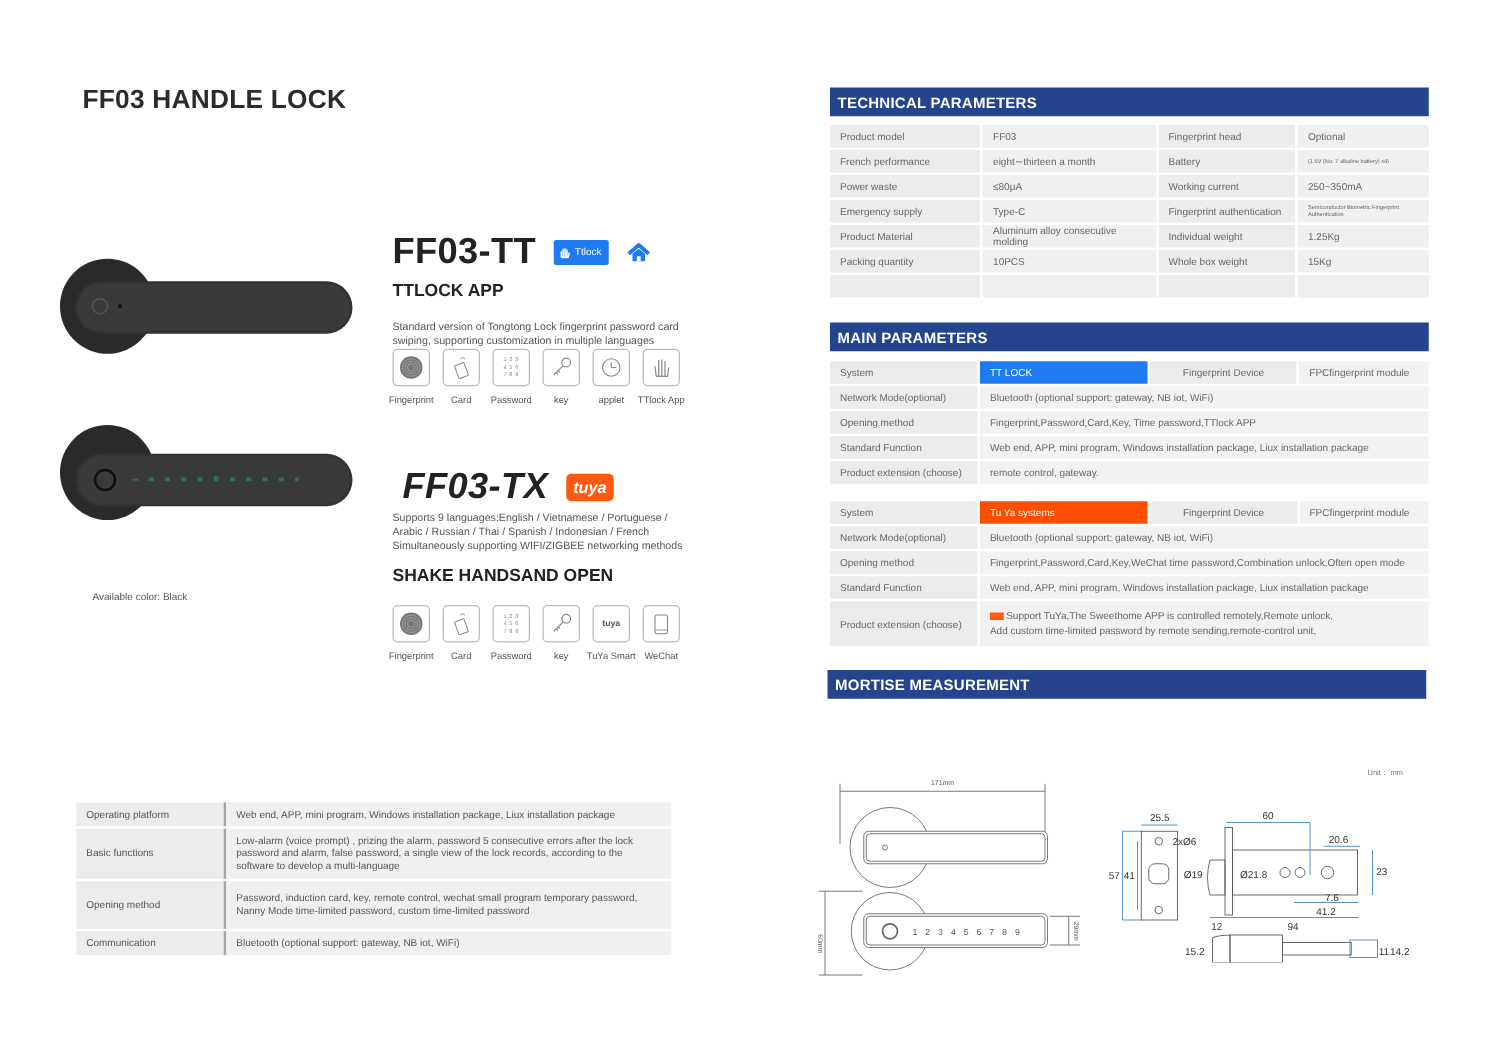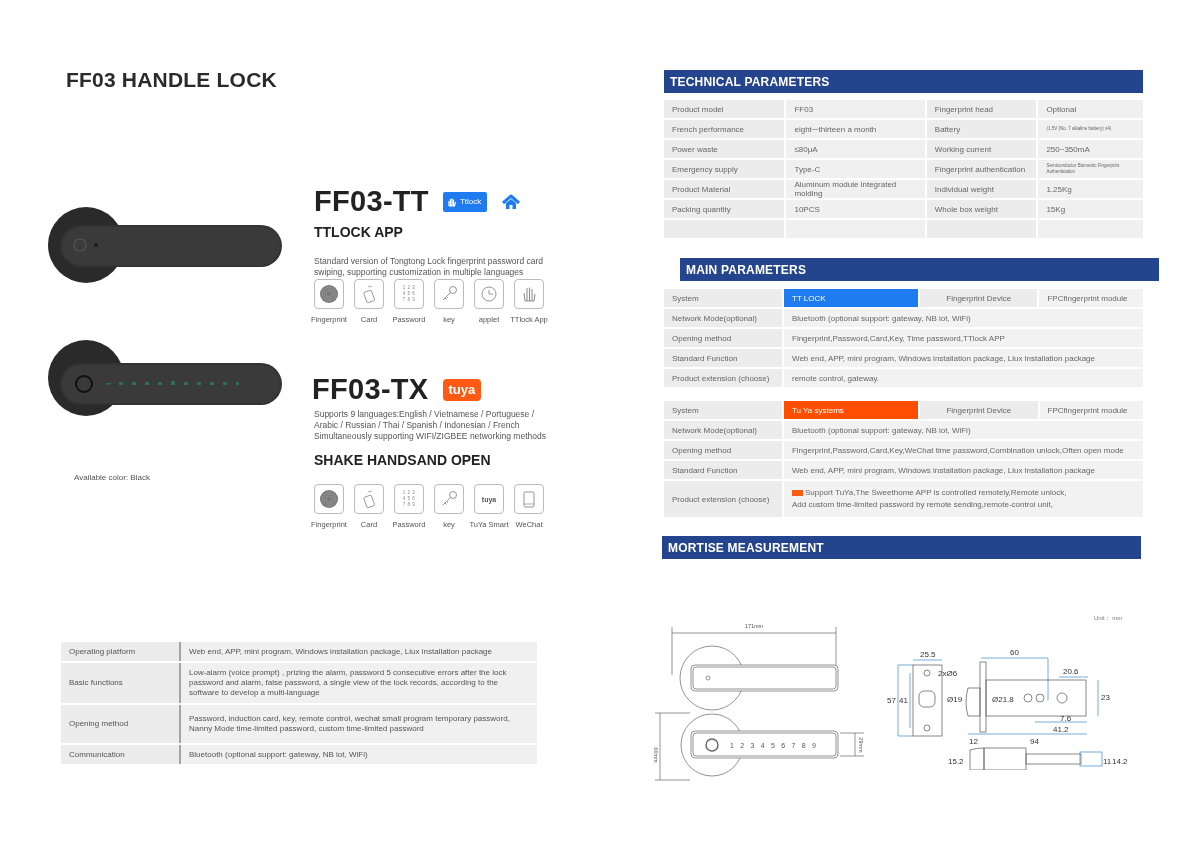--- a/index.html
+++ b/index.html
@@ -144,21 +144,21 @@
   <div class="icon-cell">
     <div class="icon-box">
         <svg width="20" height="20">
           <path d="M6 17 L5 9 M8 17 L8 4 M10.5 17 L10.5 3.5 M13 17 L13 5 M6 17 L15 17 L16 10" stroke="#888" stroke-width="1" fill="none"></path>
         </svg>
       </div>
     <div class="icon-label">TTlock App</div>
   </div>
 </div>
 
-<div class="abs" style="left:312px;top:373px;display:flex;align-items:center;gap:14px;">
+<div class="abs" style="left:322px;top:373px;display:flex;align-items:center;gap:14px;font-style:italic;">
   <span class="model-title">FF03-TX</span>
   <span class="badge-tuya">tuya</span>
 </div>
 <div class="abs desc" style="left:314px;top:409px;width:240px;">
   <div>Supports 9 languages:English / Vietnamese / Portuguese /</div>
   <div>Arabic / Russian / Thai / Spanish / Indonesian / French</div>
   <div>Simultaneously supporting WIFI/ZIGBEE networking methods</div>
 </div>
 <div class="abs sub-title" style="left:314px;top:452px;text-align:center;">SHAKE HANDSAND OPEN</div>
 
@@ -267,40 +267,40 @@
     <td>250~350mA</td>
   </tr>
   <tr>
     <td class="k">Emergency supply</td>
     <td>Type-C</td>
     <td class="k">Fingerprint authentication</td>
     <td class="tiny">Semiconductor Biometric Fingerprint Authentication</td>
   </tr>
   <tr>
     <td class="k">Product Material</td>
-    <td>Aluminum module integrated molding</td>
+    <td>Aluminum alloy consecutive molding</td>
     <td class="k">Individual weight</td>
     <td>1.25Kg</td>
   </tr>
   <tr>
     <td class="k">Packing quantity</td>
     <td>10PCS</td>
     <td class="k">Whole box weight</td>
     <td>15Kg</td>
   </tr>
   <tr>
     <td class="k"></td>
     <td></td>
     <td class="k"></td>
     <td></td>
   </tr>
 </tbody>
   </table>
 
-<div class="abs sec-header" style="left:680px;top:258px;width:479px;">MAIN PARAMETERS</div>
+<div class="abs sec-header" style="left:664px;top:258px;width:479px;">MAIN PARAMETERS</div>
 
 <table class="abs mp-table" style="left:662px;top:287px;width:483px;">
   <colgroup>
       <col style="width:120px">
       <col style="width:138px">
       <col style="width:110px">
       <col style="width:105px">
     </colgroup>
   <tbody>
       <tr>

